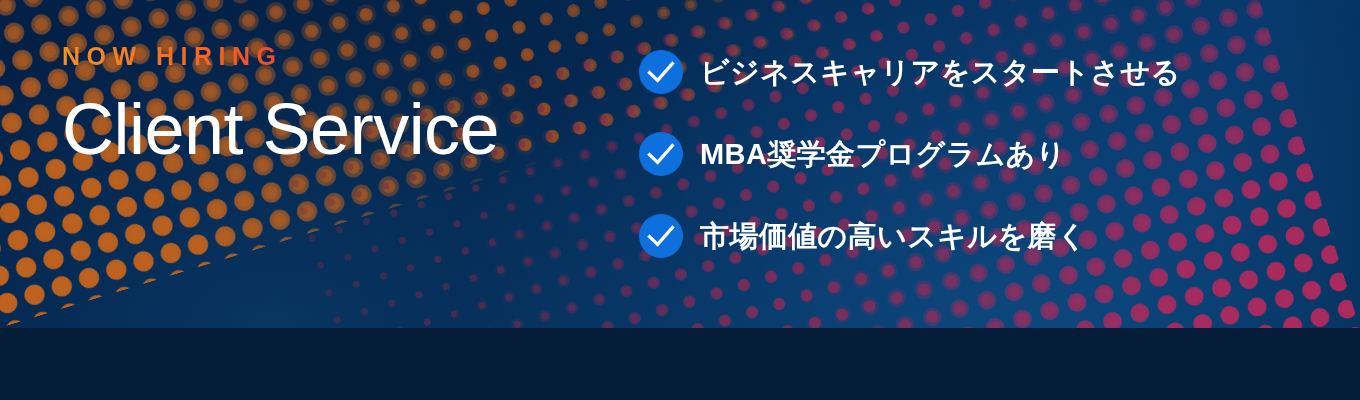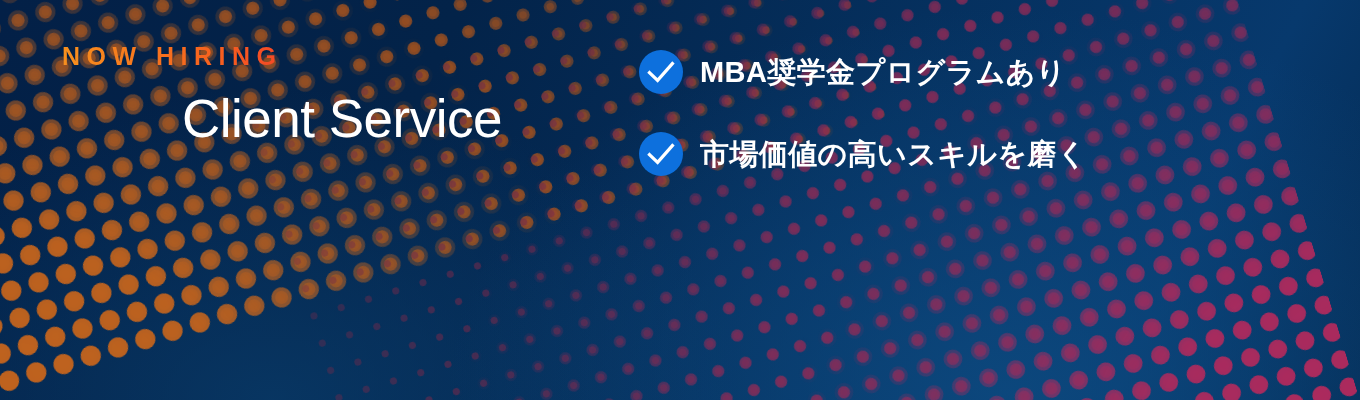--- a/index.html
+++ b/index.html
@@ -3,21 +3,21 @@
 <meta charset="utf-8">
 <style>
   html, body {
     margin: 0;
     padding: 0;
     background: #061d3a;
   }
   #banner {
     position: relative;
     width: 1360px;
-    height: 400px;
+    height: 328px;
     overflow: hidden;
     font-family: "Liberation Sans", "DejaVu Sans", sans-serif;
     background:
       radial-gradient(ellipse 900px 620px at 74% 96%, #0b4377 0%, rgba(11,67,119,0) 62%),
       radial-gradient(ellipse 820px 560px at 18% 100%, #093congrats 0%, rgba(9,58,104,0) 60%),
       linear-gradient(118deg, #042murals 0%, #03244a 34%, #062f5c 62%, #073566 82%, #052c55 100%);
   }
   
   #banner {
     background:
@@ -122,28 +122,27 @@
   }
   #year {
     font-size: 62px;
     font-weight: 300;
     line-height: 1.02;
     color: #ffffff;
     letter-spacing: 0.5px;
     margin: 0 0 4px 0;
   }
   .title-line {
-    font-size: 53px;
+    font-size: 72px;
     font-weight: normal;
     line-height: 1.13;
     color: #ffffff;
     letter-spacing: -0.5px;
     margin: 0;
     white-space: nowrap;
-    text-align: center;
   }
 
   
   #benefits-list {
     position: absolute;
     left: 639px;
     top: 50px;
     width: 700px;
     margin: 0;
     padding: 0;
@@ -191,20 +190,27 @@
 
   <div id="content">
 
     <div id="left-block">
       <div id="eyebrow">NOW HIRING</div>
       <div class="title-line">Client Service</div>
     </div>
 
     <ul id="benefits-list">
 
+      <li class="benefit-item">
+        <svg class="check-icon" viewBox="0 0 44 44">
+          <circle cx="22" cy="22" r="22" fill="#0d70dd"></circle>
+          <path d="M10.5 22.6 L18.6 30.4 L33.4 13.6" fill="none" stroke="#ffffff" stroke-width="3.2" stroke-linecap="square" stroke-linejoin="miter"></path>
+        </svg>
+        <span class="benefit-text">ビジネスキャリアをスタートさせる</span>
+      </li>
 
 
       <li class="benefit-item">
         <svg class="check-icon" viewBox="0 0 44 44">
           <circle cx="22" cy="22" r="22" fill="#0d70dd"></circle>
           <path d="M10.5 22.6 L18.6 30.4 L33.4 13.6" fill="none" stroke="#ffffff" stroke-width="3.2" stroke-linecap="square" stroke-linejoin="miter"></path>
         </svg>
         <span class="benefit-text">MBA奨学金プログラムあり</span>
       </li>
 

